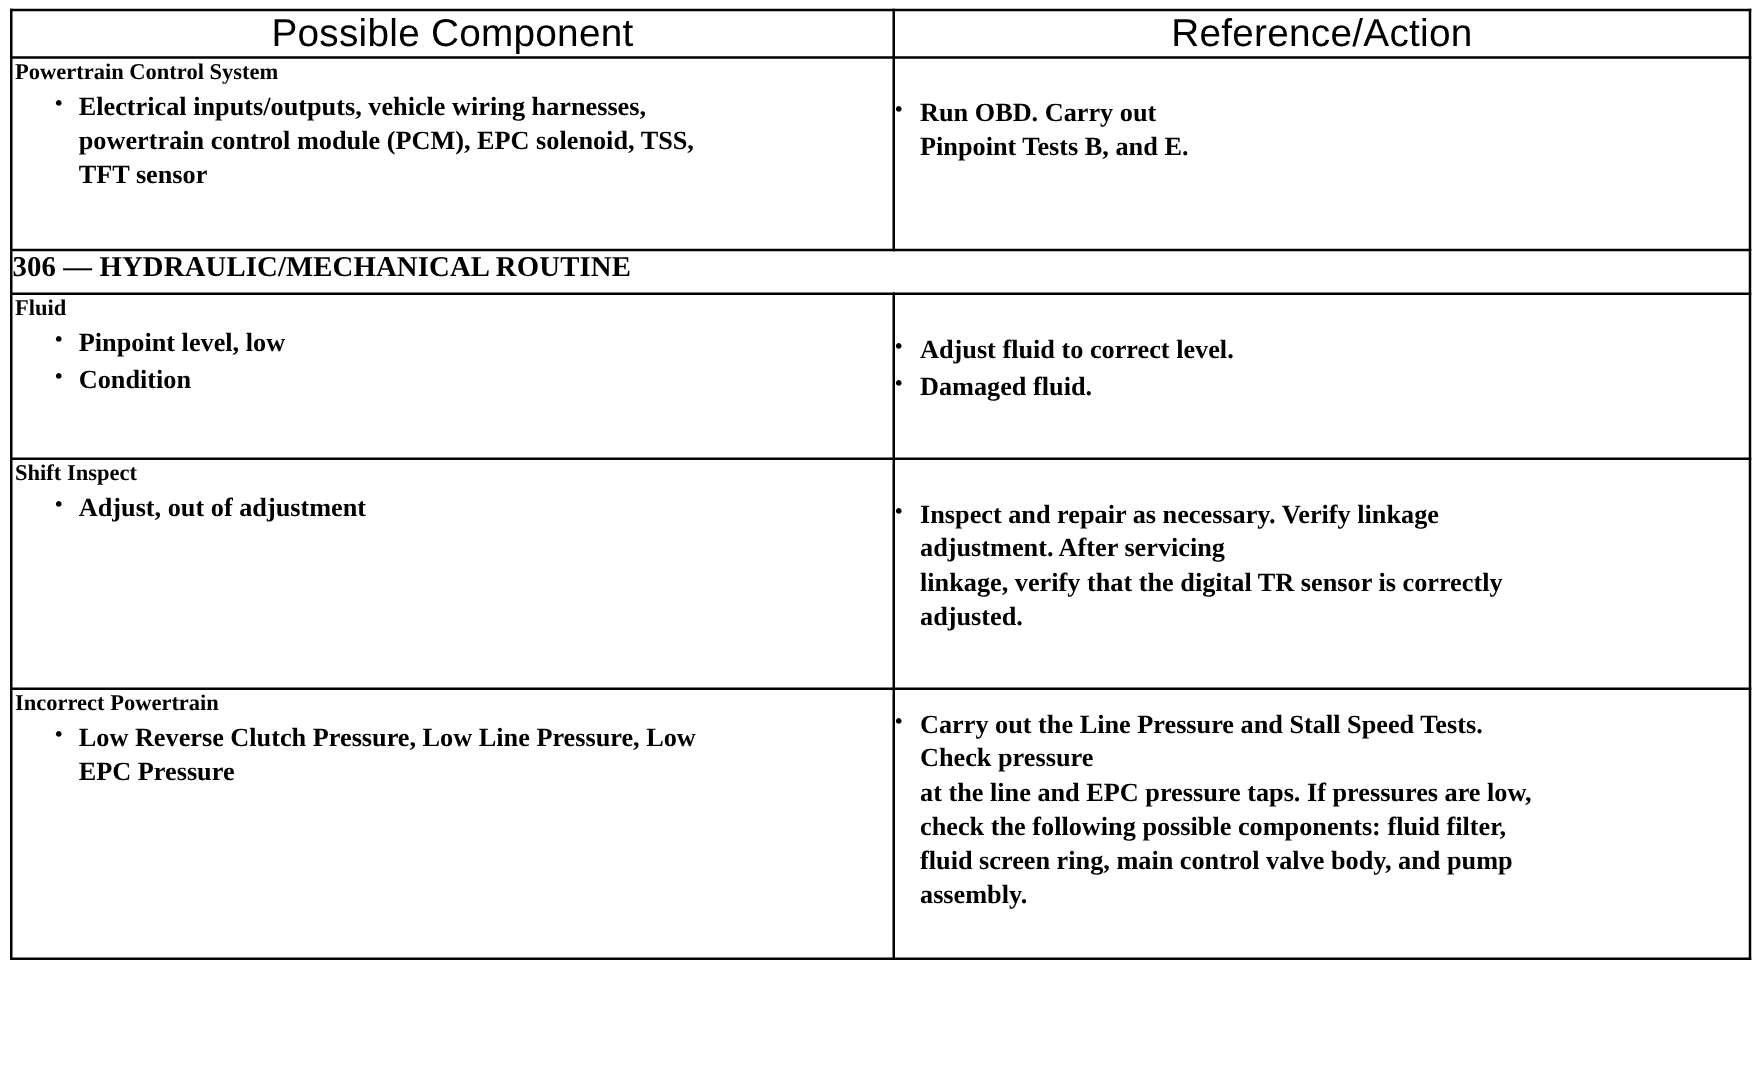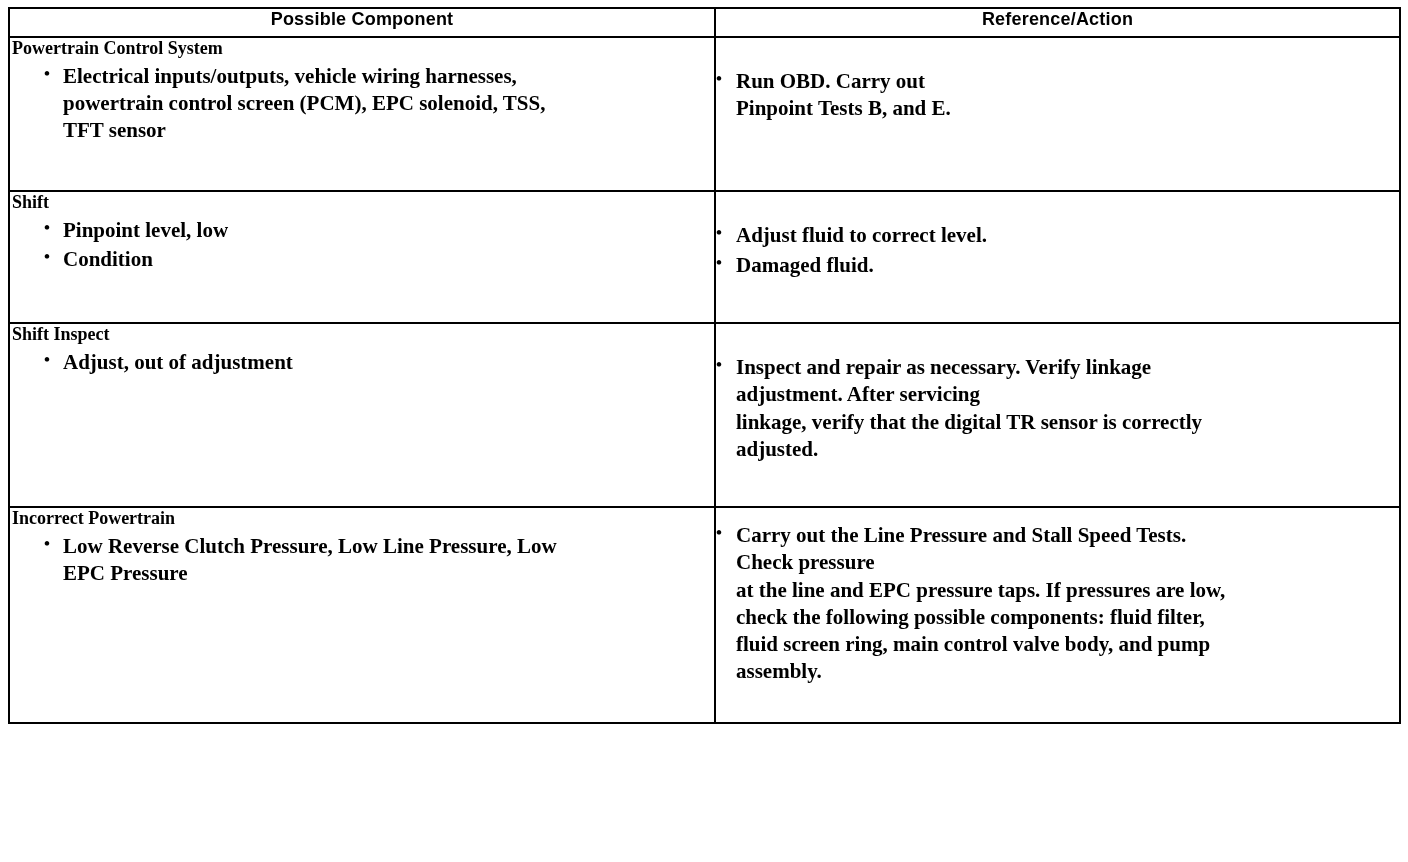--- a/index.html
+++ b/index.html
@@ -38,22 +38,22 @@
     padding: 0;
     background: #ffffff;
   }
 
   col.c-left  { width: 706px; }
   col.c-right { width: 685px; }
 
   
   .hdr-cell {
     text-align: center;
-    font-weight: bold;
-    font-size: 18px;
+    font-weight: normal;
+    font-size: 31px;
     letter-spacing: 0.2px;
     font-family: "Liberation Sans", "DejaVu Sans", sans-serif;
     padding: 6px 0 8px 0;
     height: 27px;
     white-space: nowrap;
   }
 
   
   .section-cell {
     font-weight: bold;
@@ -139,37 +139,40 @@
         <th class="hdr-cell">Possible Component</th>
         <th class="hdr-cell">Reference/Action</th>
       </tr>
 
 
       <tr class="r-power">
         <td class="comp-cell">
           <div class="comp-title">Powertrain Control System</div>
           <ul class="blist indented">
             <li>Electrical inputs/outputs, vehicle wiring harnesses,
-powertrain control screen (PCM), EPC solenoid, TSS,
+powertrain control module (PCM), EPC solenoid, TSS,
 TFT sensor</li>
           </ul>
         </td>
         <td class="act-cell">
           <span class="spacer-top"></span>
           <ul class="blist">
             <li>Run OBD.  Carry out
 Pinpoint Tests B, and E.</li>
           </ul>
         </td>
       </tr>
 
+      <tr class="r-sec306">
+        <td class="section-cell" colspan="2">306 — HYDRAULIC/MECHANICAL ROUTINE</td>
+      </tr>
 
       <tr class="r-fluid">
         <td class="comp-cell">
-          <div class="comp-title">Shift</div>
+          <div class="comp-title">Fluid</div>
           <ul class="blist indented">
             <li>Pinpoint level, low</li>
             <li>Condition</li>
           </ul>
         </td>
         <td class="act-cell">
           <span class="spacer-top"></span>
           <ul class="blist">
             <li>Adjust fluid to correct level.</li>
             <li>Damaged fluid.</li>

